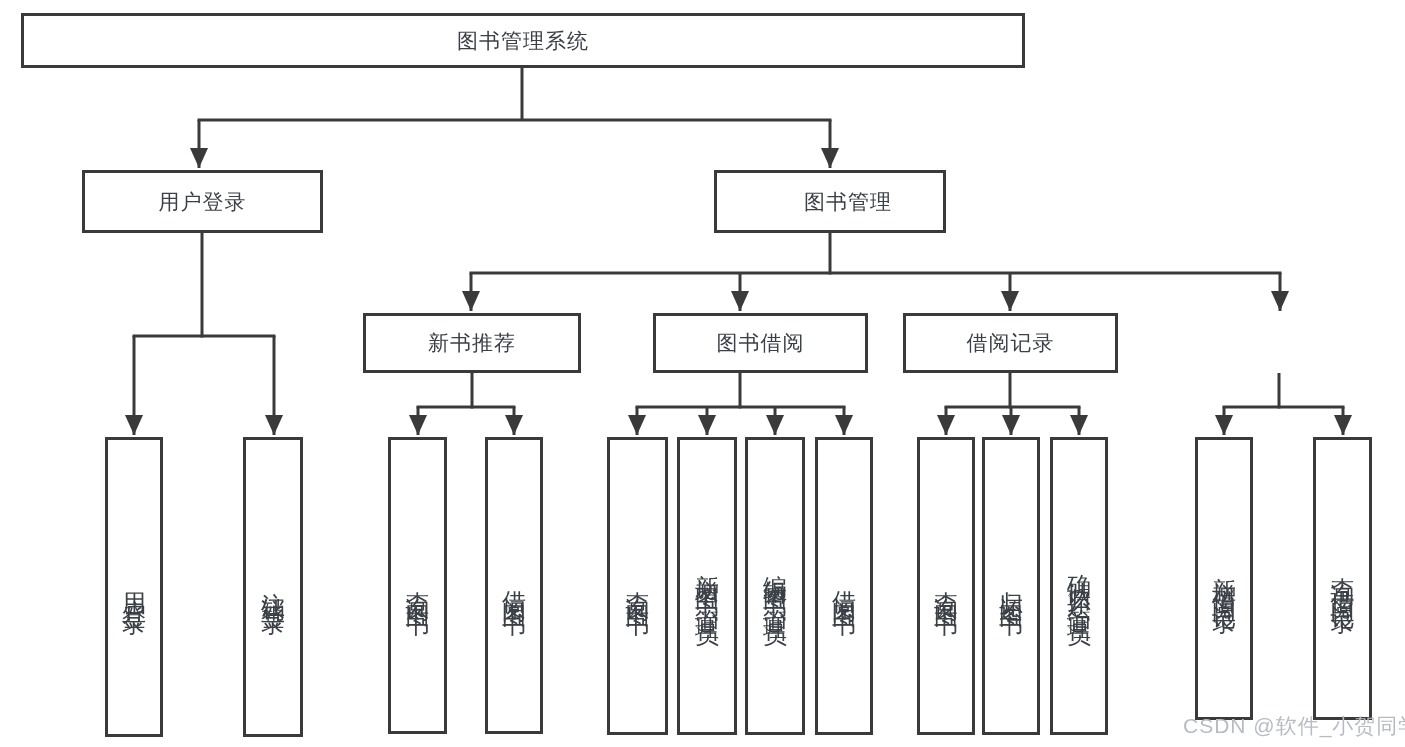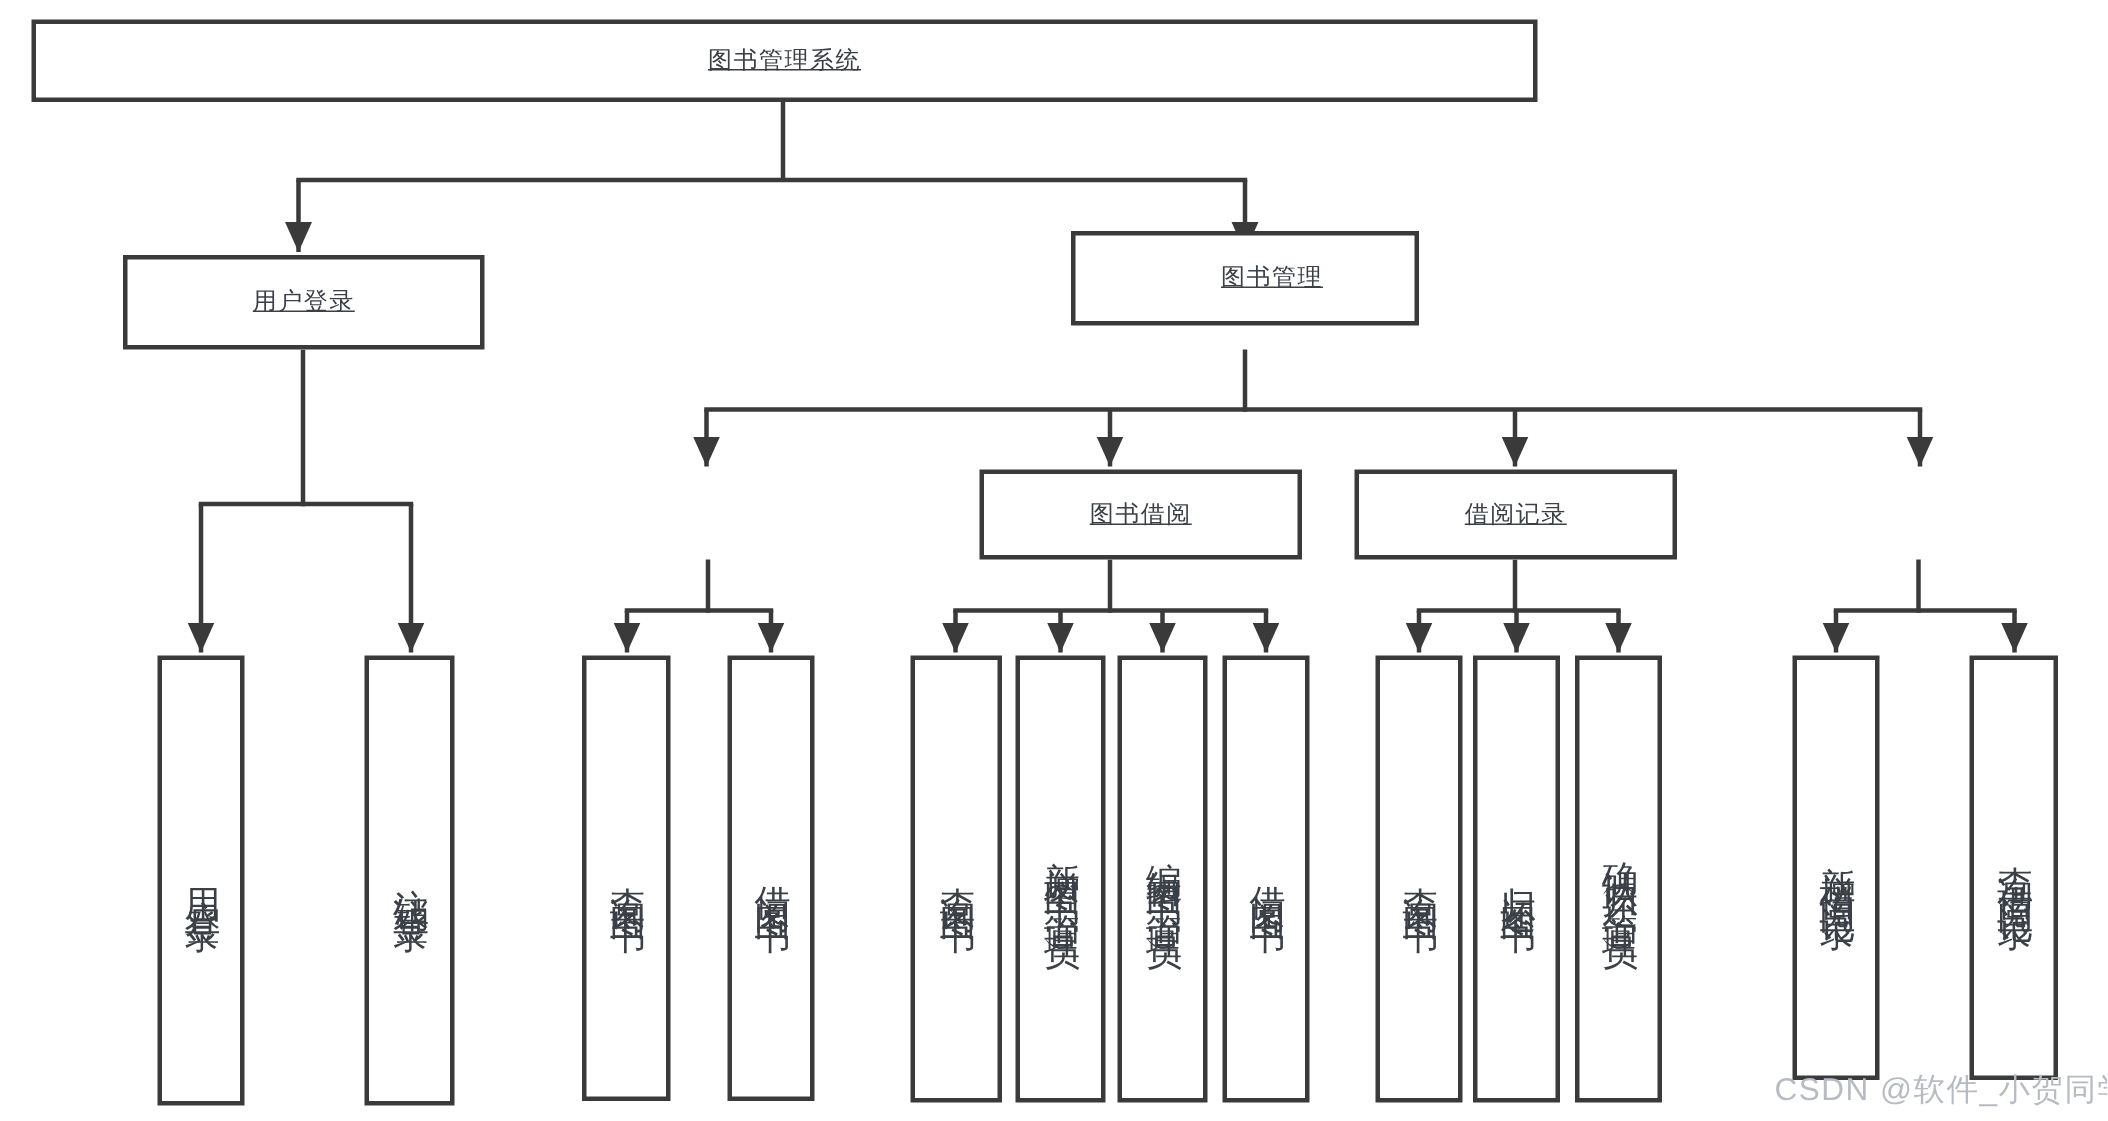--- a/index.html
+++ b/index.html
@@ -23,34 +23,34 @@
   .connectors line{stroke:var(--line);stroke-width:3;}
   #arrowhead path{fill:var(--line);}
   .box{
     position:absolute;
     box-sizing:border-box;
     border:3px solid var(--line);
     background:var(--bg);
     display:flex;align-items:center;justify-content:center;
     color:var(--text);
   }
-  .hbox{font-size:16px;letter-spacing:1px;white-space:nowrap;text-decoration:underline;}
+  .hbox{font-size:21px;letter-spacing:1px;white-space:nowrap;}
   .vbox .vtext{
     writing-mode:vertical-rl;
     text-orientation:mixed;
     font-size:24px;
     letter-spacing:7px;
     line-height:1;
     white-space:nowrap;
     color:var(--text);
   }
   
   #root     {left:21px;  top:13px;  width:1004px;height:55px;}
   #n-login  {left:82px;  top:170px; width:241px; height:63px;}
-  #n-mgmt   {left:714px; top:154px; width:232px; height:63px;padding-left:36px;}
+  #n-mgmt   {left:714px; top:170px; width:232px; height:63px;padding-left:36px;}
   #n-rec    {left:363px; top:313px; width:218px; height:60px;}
   #n-borrow {left:653px; top:313px; width:215px; height:60px;}
   #n-current{left:903px; top:313px; width:215px; height:60px;}
   #n-record {left:1172px;top:313px; width:215px; height:60px;}
   #l-u1{left:105px; top:437px;width:58px;height:300px;}
   #l-u2{left:243px; top:437px;width:60px;height:300px;}
   #l-r1{left:388px; top:437px;width:59px;height:297px;}
   #l-r2{left:485px; top:437px;width:58px;height:297px;}
   #l-b1{left:607px; top:437px;width:61px;height:298px;}
   #l-b2{left:677px; top:437px;width:60px;height:298px;}
@@ -142,20 +142,23 @@
     <span>图书管理系统</span>
   </div>
 
   <div class="box hbox" id="n-login">
     <span>用户登录</span>
   </div>
   <div class="box hbox" id="n-mgmt">
     <span>图书管理</span>
   </div>
 
+  <div class="box hbox" id="n-rec">
+    <span>新书推荐</span>
+  </div>
   <div class="box hbox" id="n-borrow">
     <span>图书借阅</span>
   </div>
   <div class="box hbox" id="n-current">
     <span>借阅记录</span>
   </div>
 
   <div class="box vbox" id="l-u1">
     <span class="vtext">用户登录</span>
   </div>

